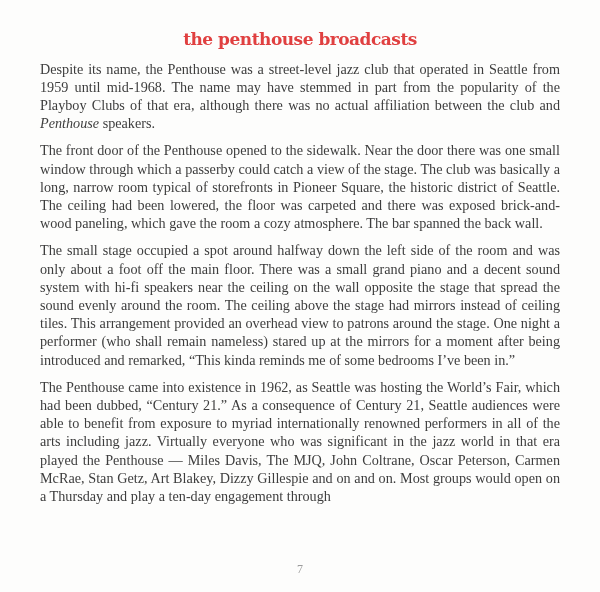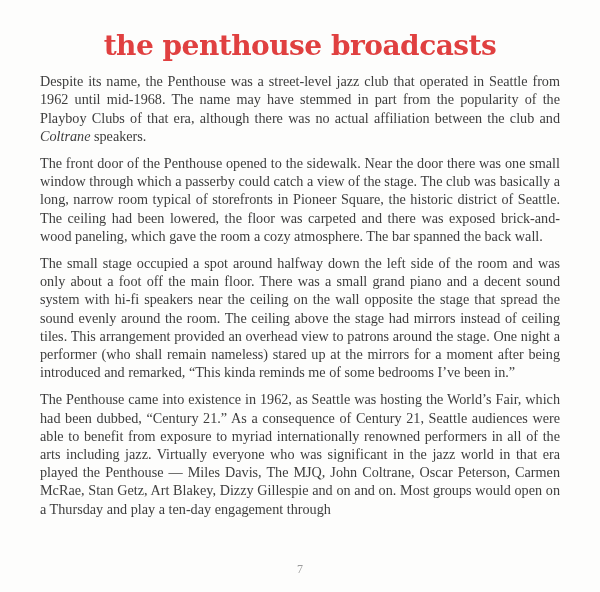--- a/index.html
+++ b/index.html
@@ -15,21 +15,21 @@
   .page {
     position: relative;
     box-sizing: border-box;
     width: 600px;
     height: 592px;
     padding: 30px 40px 0 40px;
   }
   .title {
     font-family: "DejaVu Serif", serif;
     font-weight: 700;
-    font-size: 28px;
+    font-size: 17px;
     line-height: 1.15;
     text-align: center;
     color: var(--title-color, #e04040);
     margin: 0 0 10px 0;
     letter-spacing: -0.5px;
   }
   .article-body p {
     font-family: "Liberation Serif", serif;
     font-size: 14.2px;
     line-height: 18.2px;
@@ -52,19 +52,19 @@
     font-size: 12px;
     color: var(--folio-color, #9c9c9c);
   }
 </style>
 </head>
 <body>
 
 <div class="page">
   <h1 class="title">the penthouse broadcasts</h1>
   <div class="article-body">
-      <p><span>Despite its name, the Penthouse was a street-level jazz club that operated in Seattle from 1962 until mid-1968. The name may have stemmed in part from the popularity of the Playboy Clubs of that era, although there was no actual affiliation between the club and </span><span class="italic">Coltrane</span><span> speakers.</span></p>
+      <p><span>Despite its name, the Penthouse was a street-level jazz club that operated in Seattle from 1959 until mid-1968. The name may have stemmed in part from the popularity of the Playboy Clubs of that era, although there was no actual affiliation between the club and </span><span class="italic">Penthouse</span><span> speakers.</span></p>
       <p><span>The front door of the Penthouse opened to the sidewalk. Near the door there was one small window through which a passerby could catch a view of the stage. The club was basically a long, narrow room typical of storefronts in Pioneer Square, the historic district of Seattle. The ceiling had been lowered, the floor was carpeted and there was exposed brick-and-wood paneling, which gave the room a cozy atmosphere. The bar spanned the back wall.</span></p>
       <p><span>The small stage occupied a spot around halfway down the left side of the room and was only about a foot off the main floor. There was a small grand piano and a decent sound system with hi-fi speakers near the ceiling on the wall opposite the stage that spread the sound evenly around the room. The ceiling above the stage had mirrors instead of ceiling tiles. This arrangement provided an overhead view to patrons around the stage. One night a performer (who shall remain nameless) stared up at the mirrors for a moment after being introduced and remarked, “This kinda reminds me of some bedrooms I’ve been in.”</span></p>
       <p><span>The Penthouse came into existence in 1962, as Seattle was hosting the World’s Fair, which had been dubbed, “Century 21.” As a consequence of Century 21, Seattle audiences were able to benefit from exposure to myriad internationally renowned performers in all of the arts including jazz. Virtually everyone who was significant in the jazz world in that era played the Penthouse — Miles Davis, The MJQ, John Coltrane, Oscar Peterson, Carmen McRae, Stan Getz, Art Blakey, Dizzy Gillespie and on and on. Most groups would open on a Thursday and play a ten-day engagement through</span></p>
     </div>
   <div class="folio">7</div>
 </div>
 
 </body></html>

